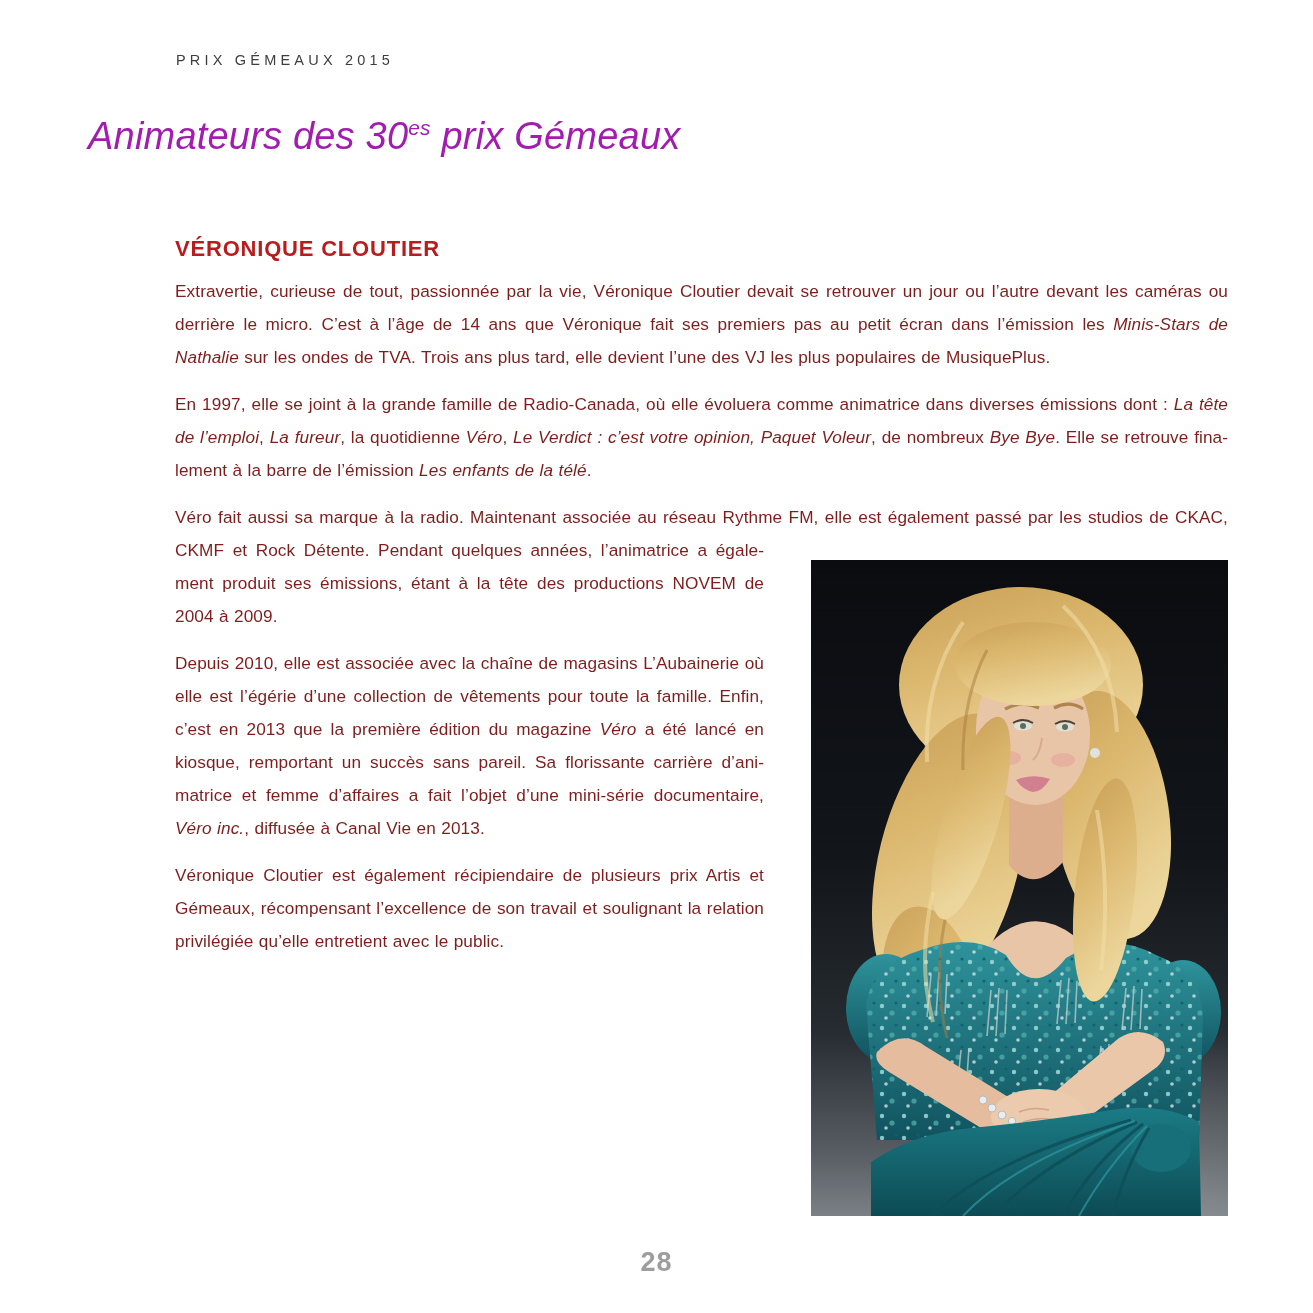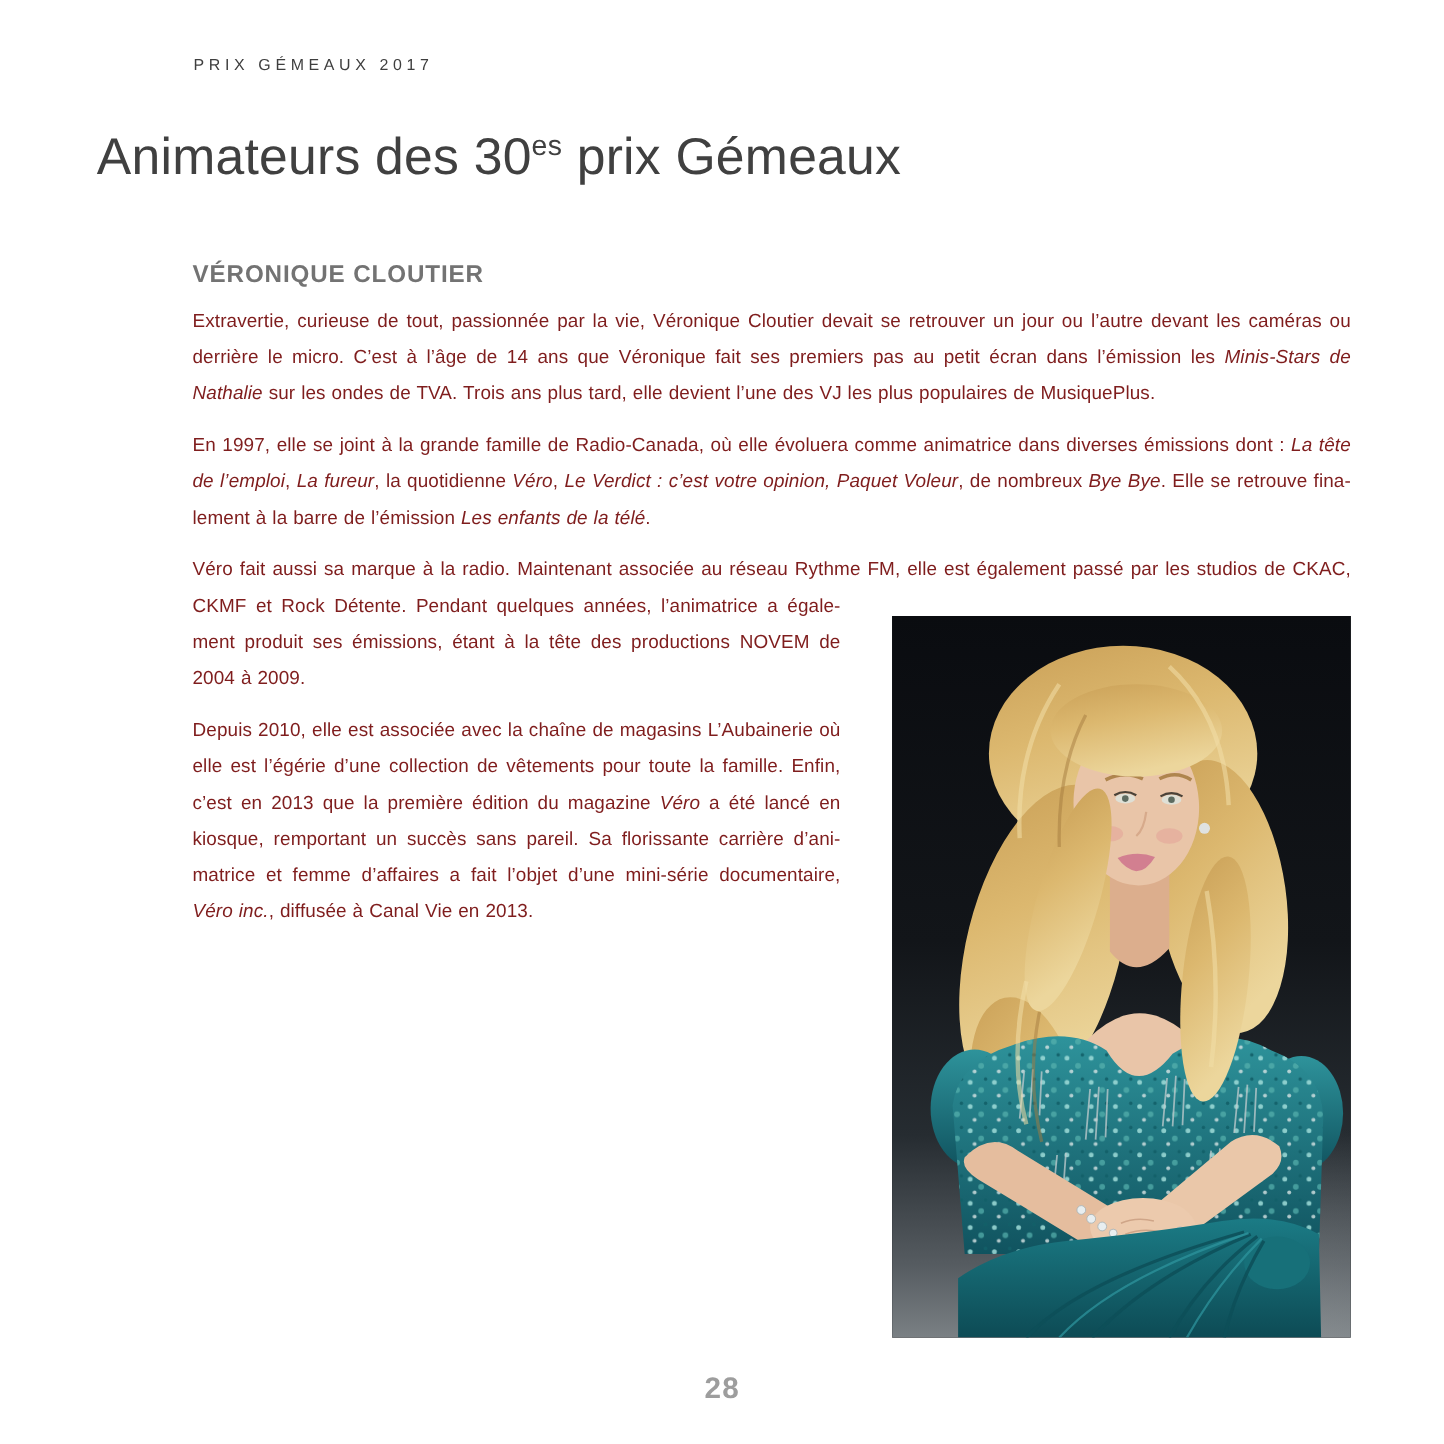--- a/index.html
+++ b/index.html
@@ -7,28 +7,28 @@
   .page {
     position:relative; width:1313px; height:1313px; background:#ffffff;
     font-family:"Liberation Sans", sans-serif; overflow:hidden;
   }
   .kicker {
     position:absolute; left:176px; top:52px;
     font-size:14.5px; font-weight:500; letter-spacing:4.2px; color:#3e3e3e;
   }
   .title {
     position:absolute; left:88px; top:116px; width:1140px;
-    font-size:47px; font-weight:300; color:#404040; line-height:1.1; letter-spacing:0.2px;
+    font-size:38px; font-weight:300; color:#a21caf; line-height:1.1; letter-spacing:0.2px;font-style:italic;
   }
   .title sup, .subtitle sup {
     font-size:55%; vertical-align:super; line-height:0;
   }
   .flow { position:absolute; left:175px; top:236px; width:1053px; }
   .name {
-    font-size:22px; font-weight:bold; letter-spacing:0.8px; color:#737373;
+    font-size:22px; font-weight:bold; letter-spacing:0.8px; color:#b91c1c;
     line-height:26px; margin:0 0 13px 0;
   }
   .subtitle {
     font-size:17px; font-weight:bold; color:#414141; line-height:21px;
     letter-spacing:0.3px; margin:0 0 17px 0;
   }
   .paras p {
     font-size:17.2px; line-height:33px; color:#7f1d1d;
     text-align:justify; margin:0 0 14px 0; letter-spacing:0.1px; word-spacing:0.5px;
     hyphens:manual;
@@ -46,21 +46,21 @@
   .pagenum {
     position:absolute; left:0; right:0; top:1247px; text-align:center;
     font-size:27px; font-weight:600; color:#9d9d9d; letter-spacing:1px;
   }
 </style>
 </head>
 <body>
 
 <div class="page">
 
-  <div class="kicker">PRIX GÉMEAUX 2017</div>
+  <div class="kicker">PRIX GÉMEAUX 2015</div>
 
   <h1 class="title"><span>Animateurs des 30</span><sup>es</sup><span> prix Gémeaux</span></h1>
 
   <div class="flow">
     <h2 class="name">VÉRONIQUE CLOUTIER</h2>
 
 
     <div class="paras">
       <p><span>Extravertie, curieuse de tout, passionnée par la vie, Véronique Cloutier devait se retrouver un jour ou l’autre devant les caméras ou derrière le micro. C’est à l’âge de 14 ans que Véronique fait ses premiers pas au petit écran dans l’émission les </span><em>Minis-Stars de Nathalie</em><span> sur les ondes de TVA. Trois ans plus tard, elle devient l’une des VJ les plus populaires de MusiquePlus.</span></p>
         <p><span>En 1997, elle se joint à la grande famille de Radio-Canada, où elle évoluera comme animatrice dans diverses émissions dont : </span><em>La tête de l’emploi</em><span>, </span><em>La fureur</em><span>, la quotidienne </span><em>Véro</em><span>, </span><em>Le Verdict : c’est votre opinion,</em><span> </span><em>Paquet Voleur</em><span>, de nombreux </span><em>Bye Bye</em><span>. Elle se retrouve fina­lement à la barre de l’émission </span><em>Les enfants de la télé</em><span>.</span></p>
@@ -205,17 +205,18 @@
                 <path d="M176 90 Q150 140 152 210"></path>
                 <path d="M134 360 Q122 420 136 478"></path>
               </g>
             </g>
           </svg>
         </figure>
       </div>
 
     <p><span>Véro fait aussi sa marque à la radio. Maintenant associée au réseau Rythme FM, elle est également passé par les studios de CKAC, CKMF et Rock Détente. Pendant quelques années, l’animatrice a égale­ment produit ses émissions, étant à la tête des productions NOVEM de 2004 à 2009.</span></p>
         <p><span>Depuis 2010, elle est associée avec la chaîne de magasins L’Aubainerie où elle est l’égérie d’une collection de vêtements pour toute la famille. Enfin, c’est en 2013 que la première édition du magazine </span><em>Véro</em><span> a été lancé en kiosque, remportant un succès sans pareil. Sa florissante carrière d’ani­matrice et femme d’affaires a fait l’objet d’une mini-série documentaire, </span><em>Véro inc.</em><span>, diffusée à Canal Vie en 2013.</span></p>
+        <p><span>Véronique Cloutier est également récipiendaire de plusieurs prix Artis et Gémeaux, récompensant l’excellence de son travail et soulignant la relation privilégiée qu’elle entretient avec le public.</span></p>
       </div>
   </div>
 
   <div class="pagenum">28</div>
 </div>
 
 </body></html>

